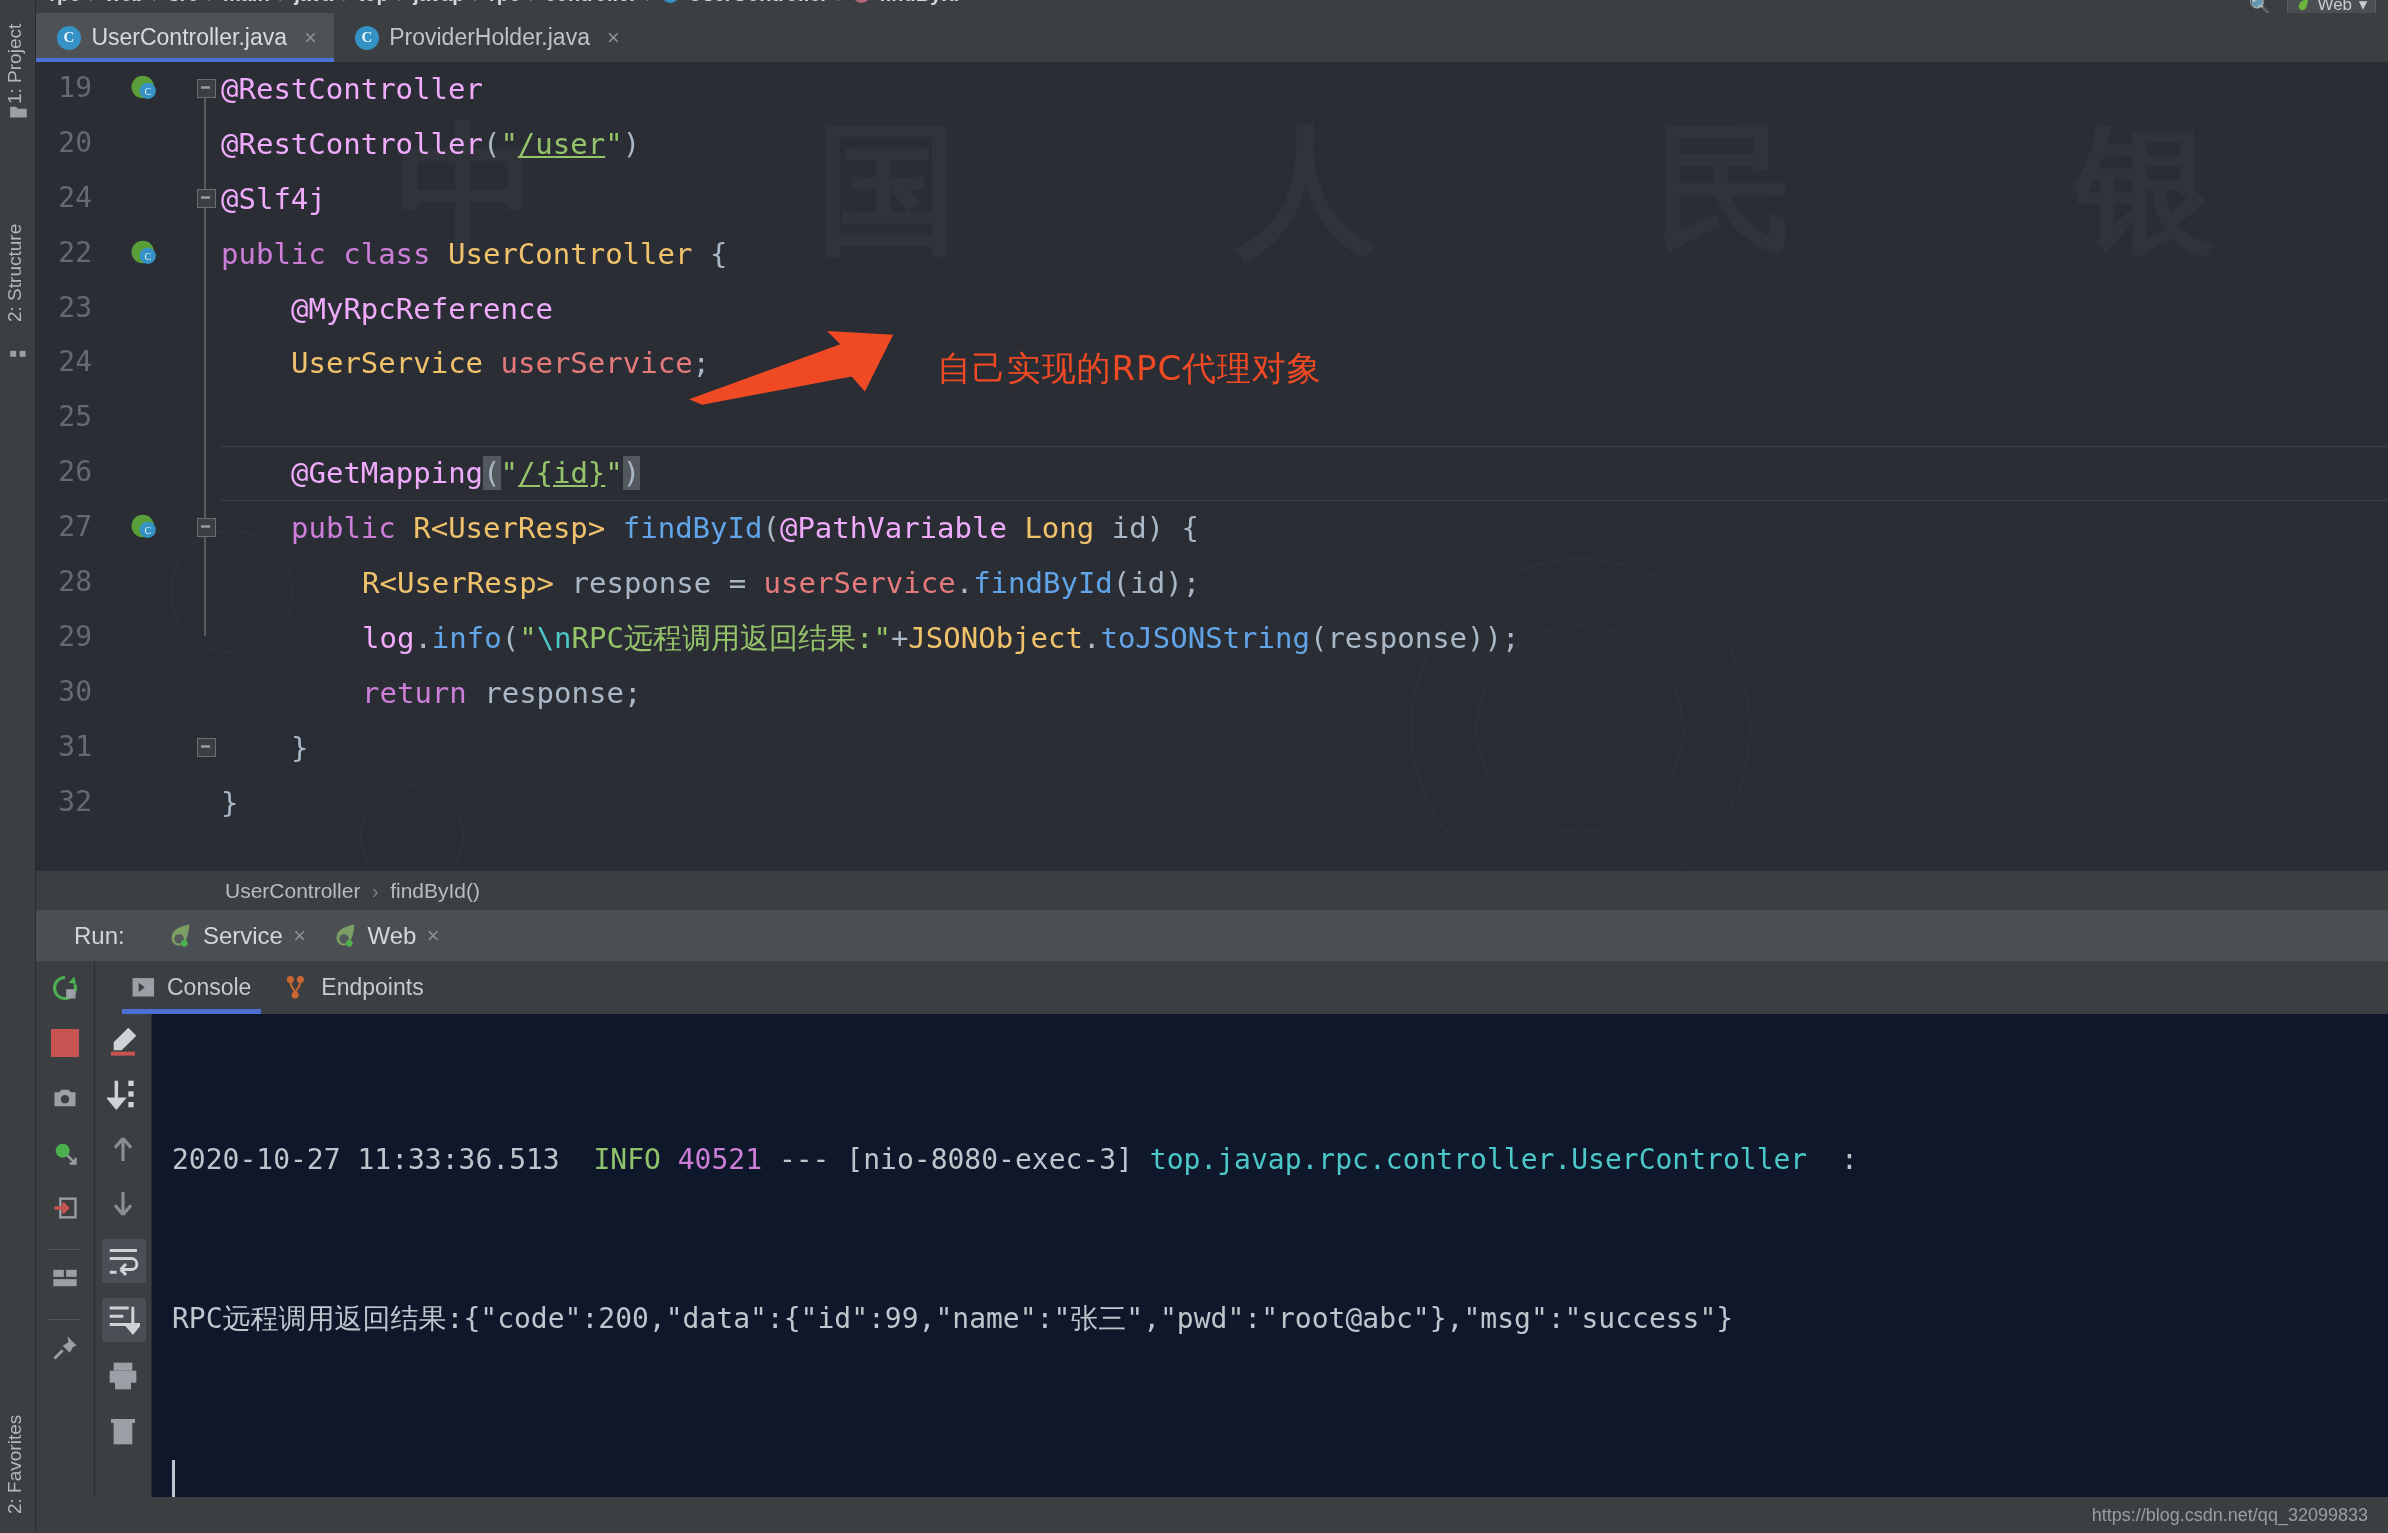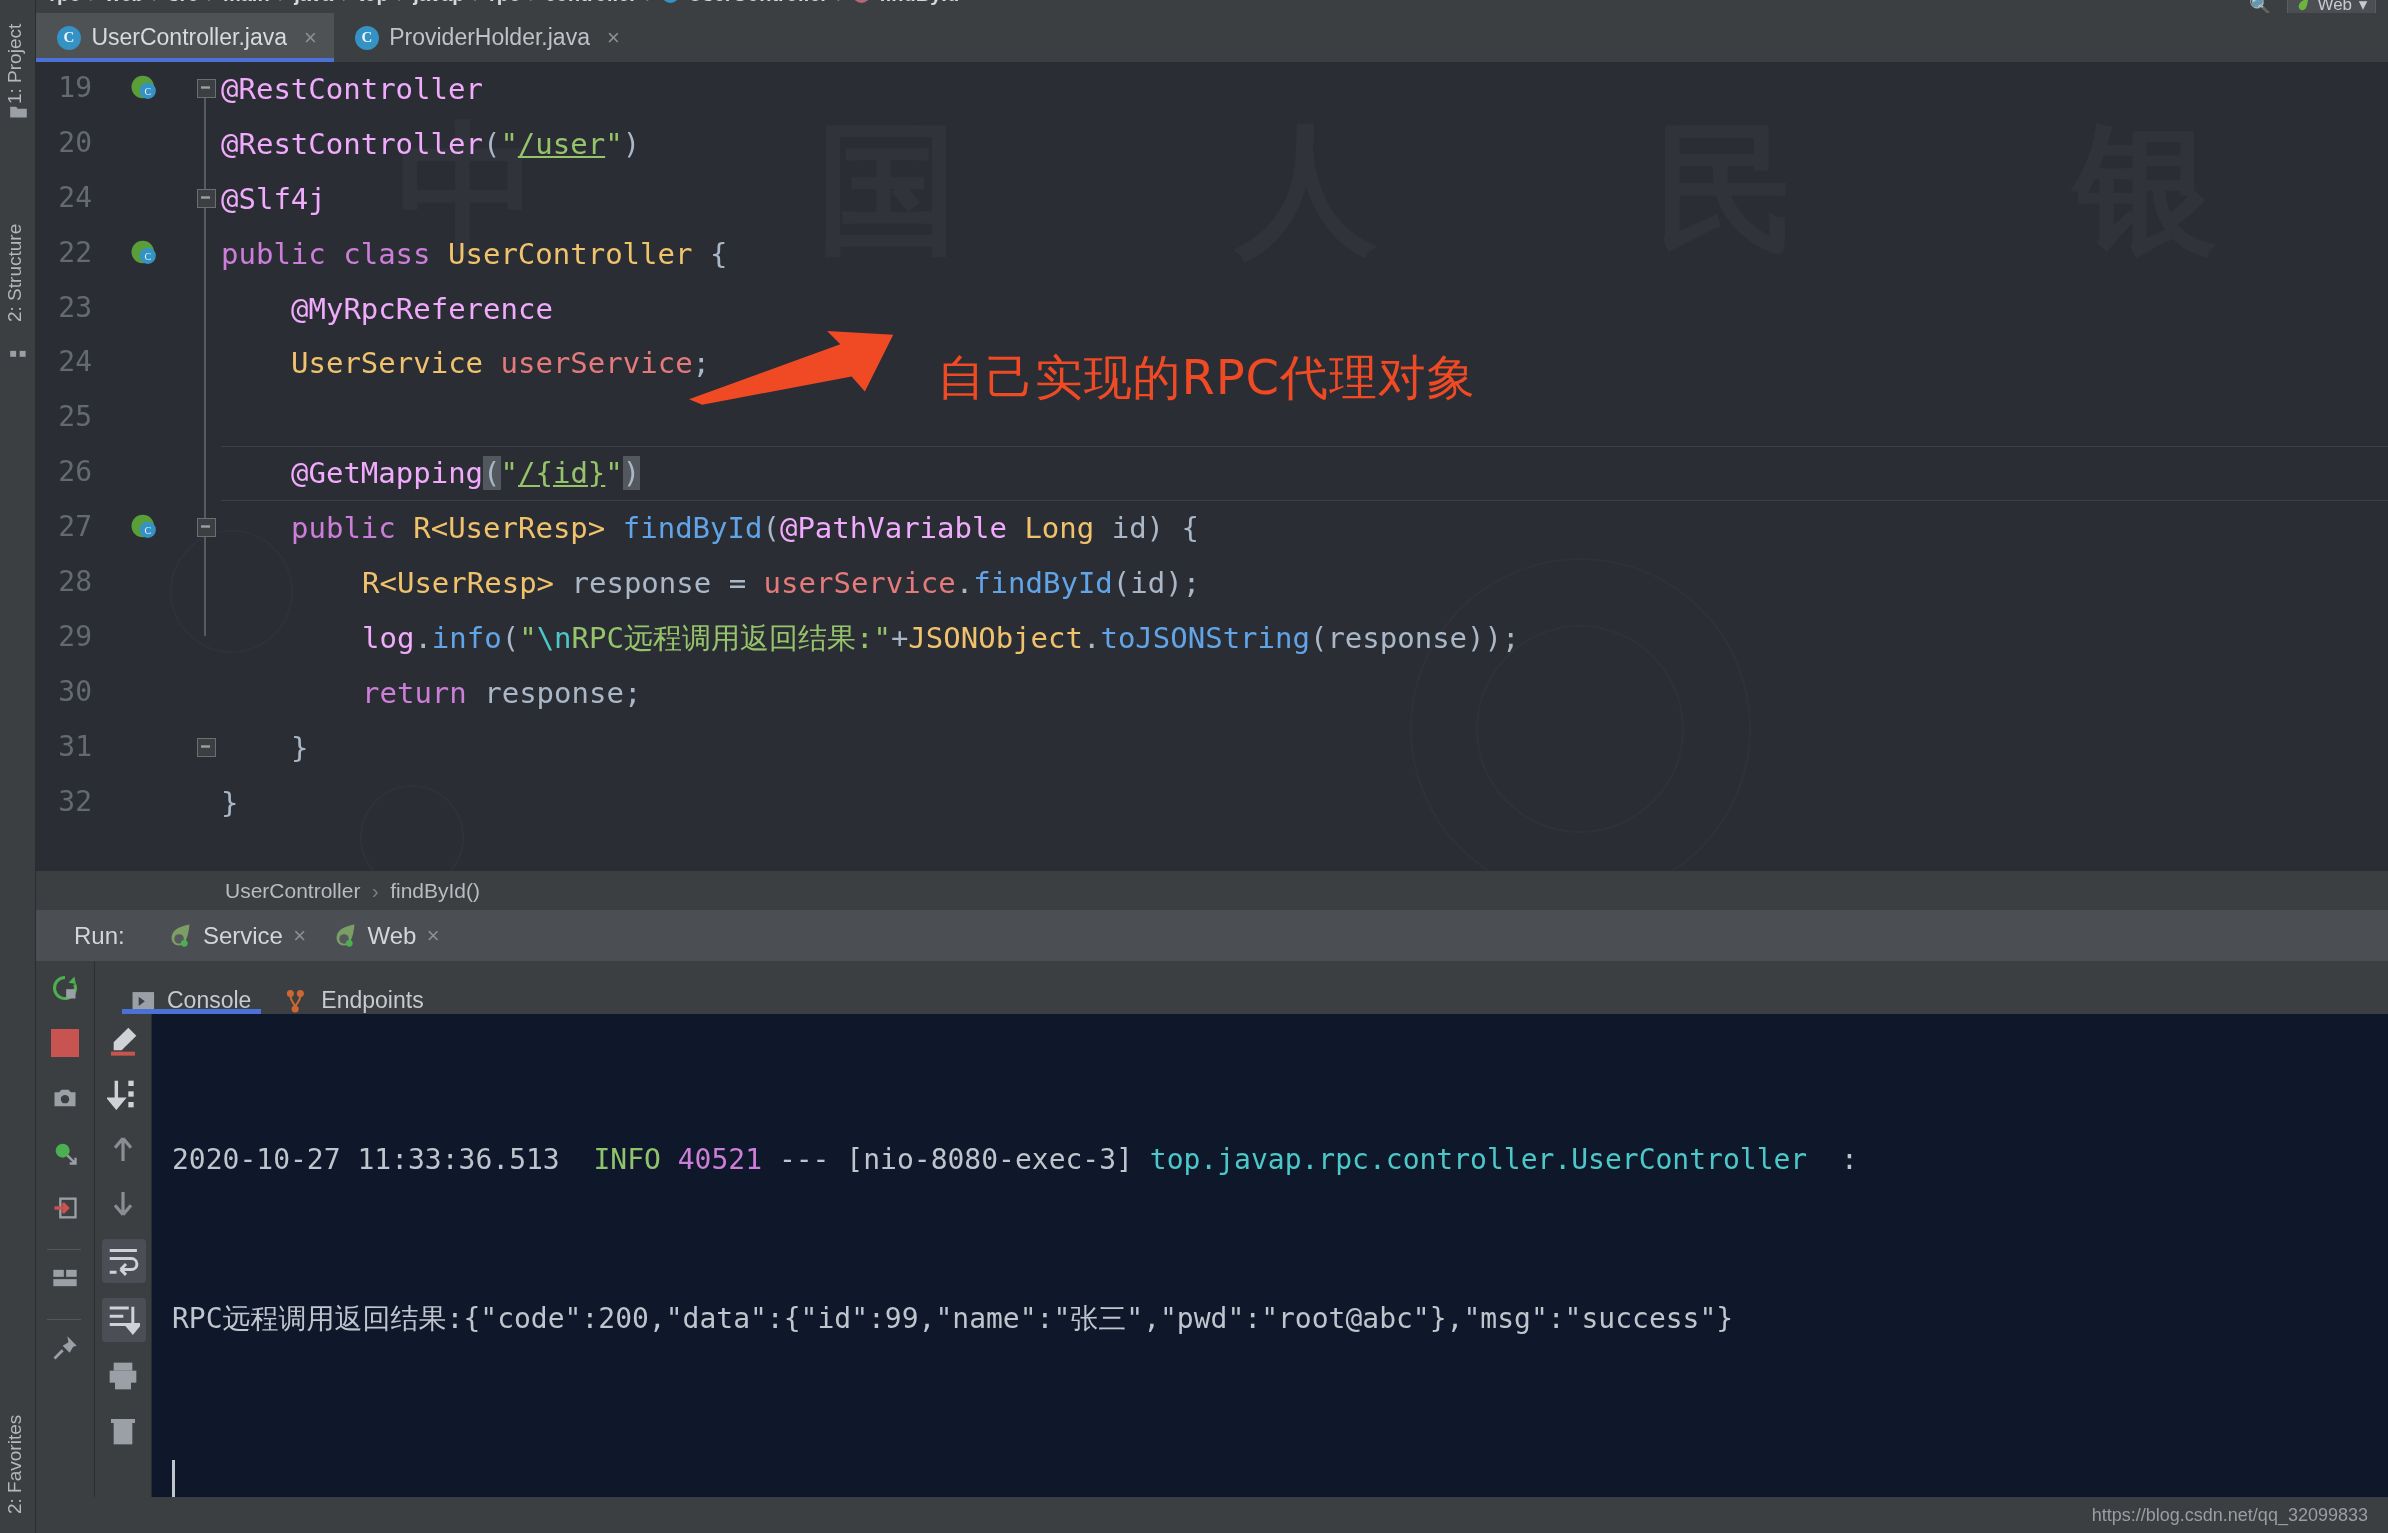--- a/index.html
+++ b/index.html
@@ -94,21 +94,21 @@
   .t-punct  { color: #a9b7c6; }
   .t-plain  { color: #a9b7c6; }
   .t-link   { color: #96c46b; text-decoration: underline; }
   .hl-brk   { background: #53585f; }
   .caret-line { position: absolute; left: 0; right: 0; height: 55px;
                 border-top: 0.9px solid #3d4147; border-bottom: 0.9px solid #3d4147; }
 
   
   #anno-arrow { position: absolute; left: 653px; top: 267px; width: 208px; height: 76px; }
   #anno-text1 { position: absolute; left: 901px; top: 284px; color: #ef4a23;
-                font-size: 48px; font-family: "DejaVu Sans", sans-serif;
+                font-size: 34px; font-family: "DejaVu Sans", sans-serif;
                 letter-spacing: 0.9px; white-space: nowrap; }
 
   
   #navbar { position: absolute; left: 36px; top: 871px; right: 0; height: 40px;
             background: #3c3f41; display: flex; align-items: center;
             padding-left: 189px; gap: 11.4px; color: #b8bbbf; font-size: 21px; }
   #navbar .sep { color: #7a7d82; }
 
   
   #runwin { position: absolute; left: 36px; top: 910px; right: 0; bottom: 36px;
@@ -123,21 +123,21 @@
                         bottom: 0; height: 4.7px; background: #4b71d6; }
   .rtab .xclose { color: #8c8f94; font-size: 22px; }
   .leaf { width: 24.6px; height: 24.6px; }
 
   #run-sidebar { position: absolute; left: 0; top: 51px; width: 59px; bottom: 0;
                  background: #3c3f41; border-right: 0.9px solid #2b2d35; }
   #run-sidebar .sbtn { position: absolute; left: 15px; width: 28px; height: 28px; }
 
   #run-subtabs { position: absolute; left: 59px; top: 51px; right: 0; height: 53px;
                  background: #3c3f41; display: flex; align-items: center; padding-left: 19px; }
-  .stab { display: flex; align-items: flex-end; gap: 11.4px; padding: 0 17px; height: 53px;
+  .stab { display: flex; align-items: center; gap: 11.4px; padding: 0 17px; height: 53px;
           color: #c7cace; font-size: 23px; position: relative; }
   .stab.active::after { content: ""; position: absolute; left: 7.6px; right: 7.6px;
                         bottom: 0; height: 4.7px; background: #4b71d6; }
 
   #run-toolcol { position: absolute; left: 59px; top: 104px; width: 57px; bottom: 0;
                  background: #3c3f41; border-right: 0.9px solid #2b2d35; }
   #run-toolcol .tbtn { position: absolute; left: 12.3px; width: 32px; height: 32px; }
   #run-toolcol .tbtn.boxed { background: #4b4f55; border-radius: 3.8px;
                              left: 6.6px; width: 44px; height: 44px; padding: 5.7px; }
   .toolsep { position: absolute; left: 11.4px; width: 34px; height: 0.9px; background: #53575c; }

